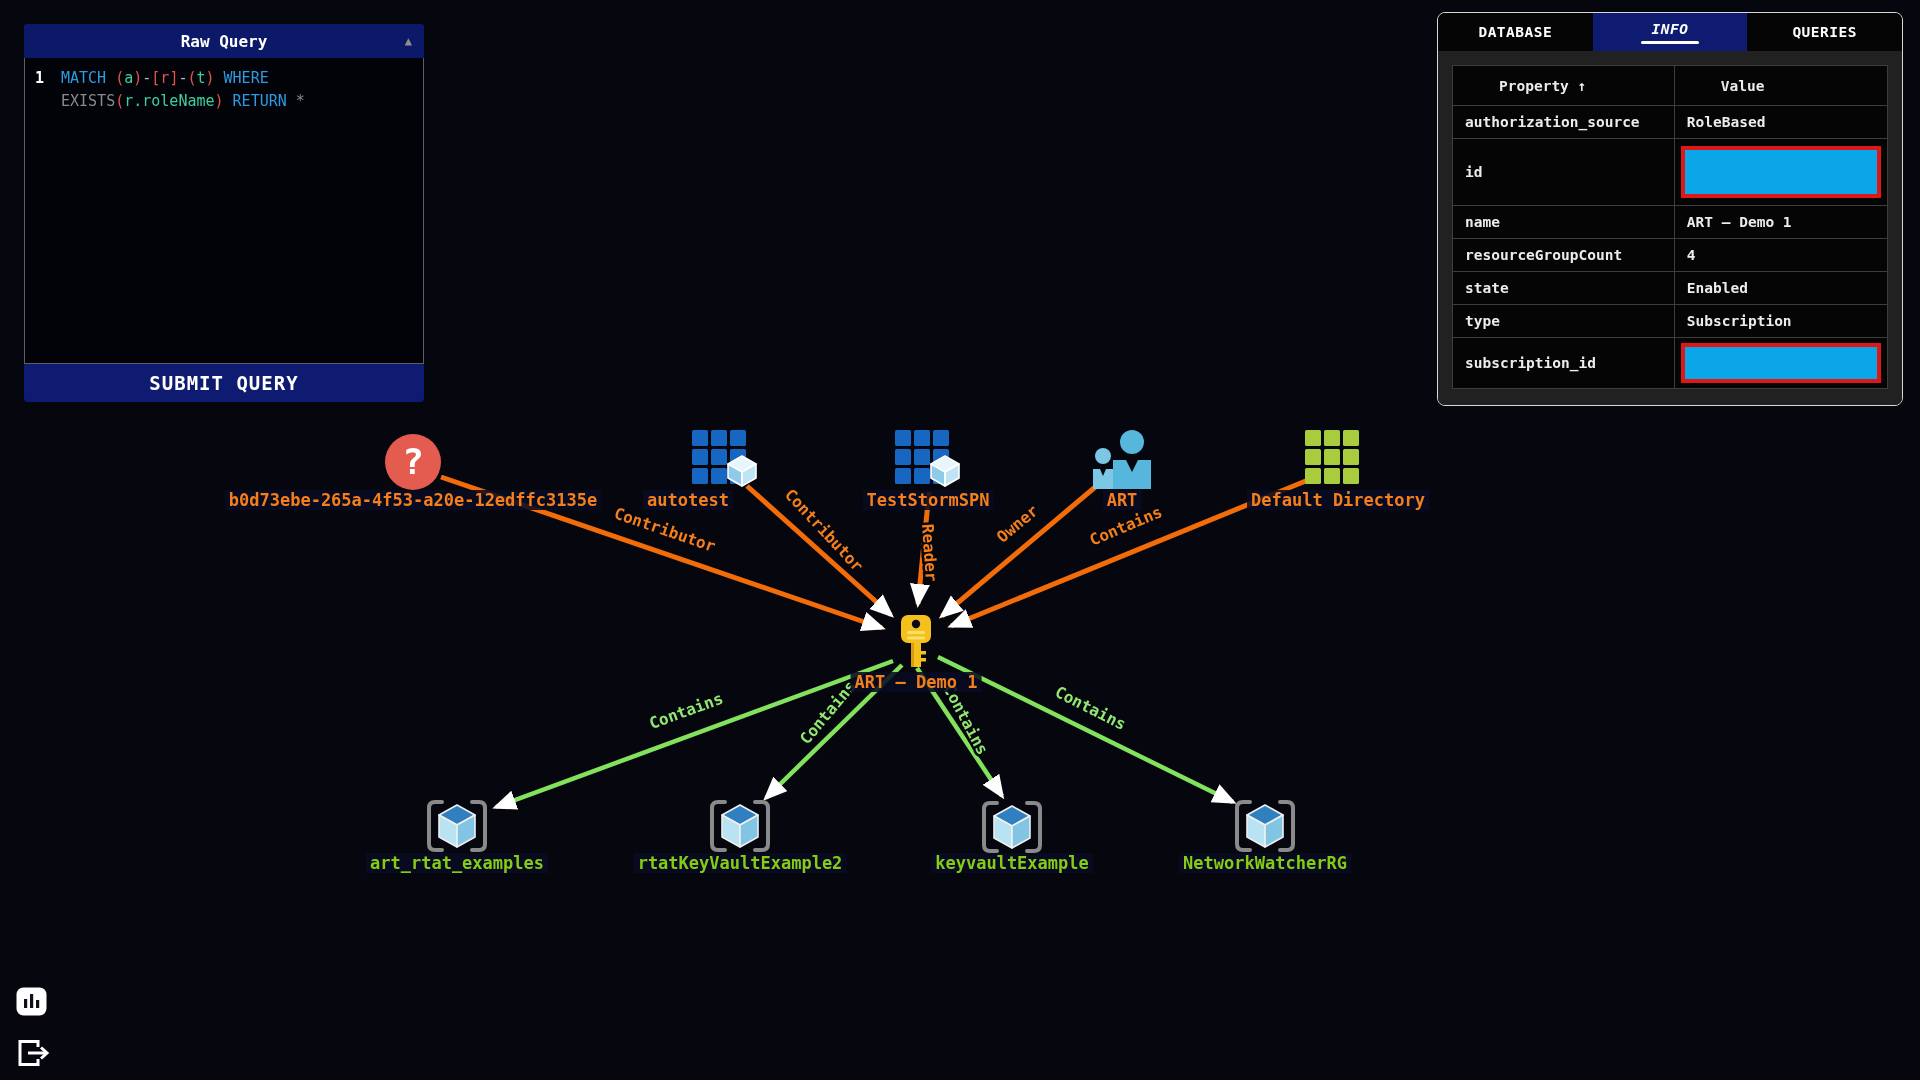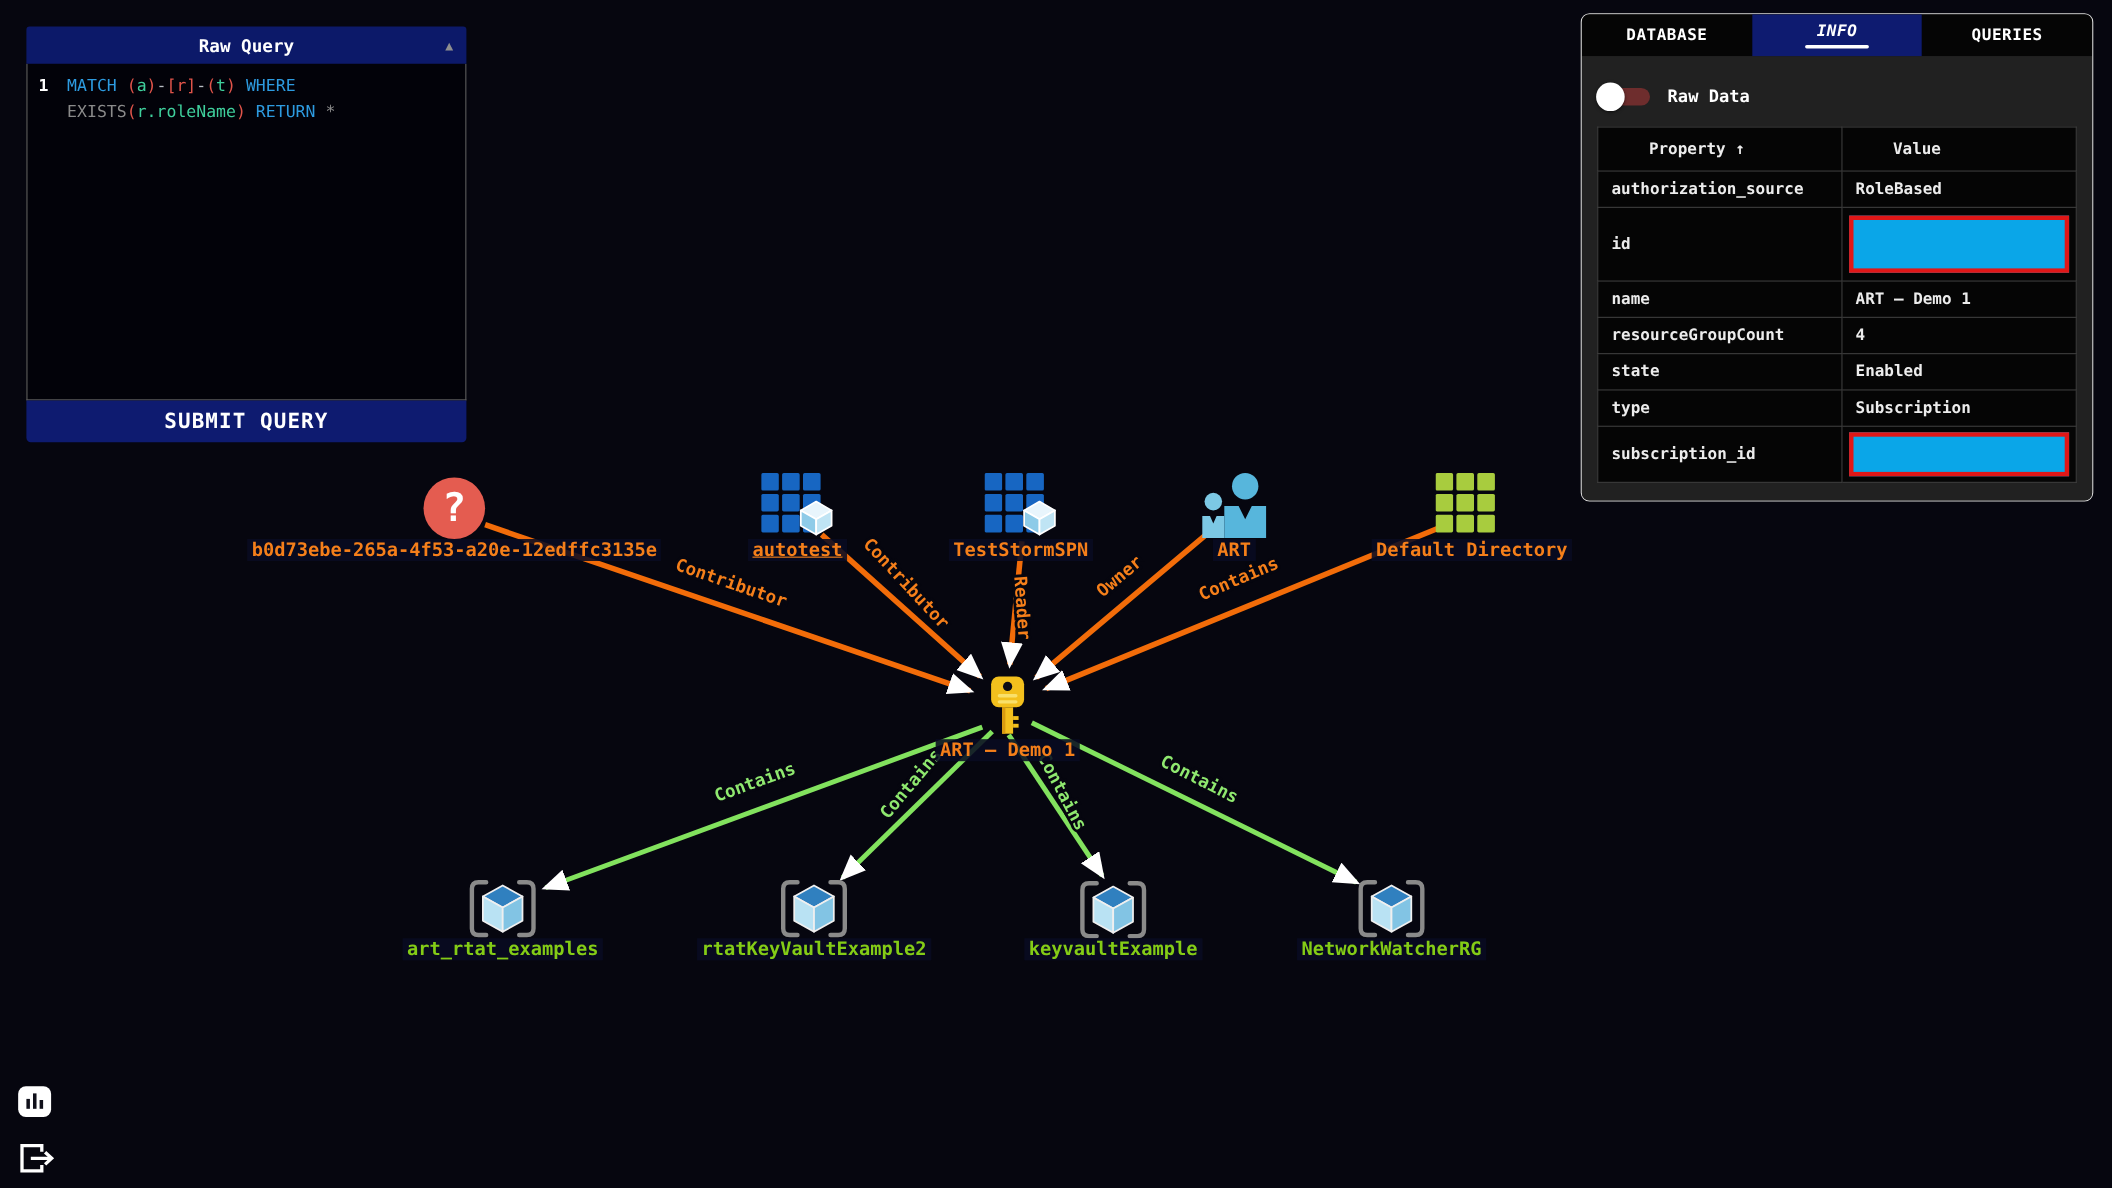--- a/index.html
+++ b/index.html
@@ -175,21 +175,21 @@
         <rect x="0" y="38" width="16" height="16" rx="1.5" fill="#1766c2"></rect>
         <rect x="19" y="38" width="16" height="16" rx="1.5" fill="#1766c2"></rect>
         <rect x="38" y="38" width="16" height="16" rx="1.5" fill="#1766c2"></rect>
     <g transform="translate(36,26)" stroke="#fff" stroke-width="1.6" stroke-linejoin="round">
       <polygon points="14,0 28,8 14,16 0,8" fill="#e8f5fc"></polygon>
       <polygon points="0,8 14,16 14,30 0,22" fill="#8ecbe8"></polygon>
       <polygon points="28,8 14,16 14,30 28,22" fill="#bfe4f4"></polygon>
     </g>
       </svg>
     </div>
-    <div class="node-label label-orange" style="left: 725px; top: 500px; text-decoration: underline;">autotest</div>
+    <div class="node-label label-orange" style="left: 688px; top: 500px;">autotest</div>
     <div class="graph-node" style="left: 928px; top: 460px;">
       <svg width="66" height="60" viewBox="0 0 66 60">
         <rect x="0" y="0" width="16" height="16" rx="1.5" fill="#1766c2"></rect>
         <rect x="19" y="0" width="16" height="16" rx="1.5" fill="#1766c2"></rect>
         <rect x="38" y="0" width="16" height="16" rx="1.5" fill="#1766c2"></rect>
         <rect x="0" y="19" width="16" height="16" rx="1.5" fill="#1766c2"></rect>
         <rect x="19" y="19" width="16" height="16" rx="1.5" fill="#1766c2"></rect>
         <rect x="38" y="19" width="16" height="16" rx="1.5" fill="#1766c2"></rect>
         <rect x="0" y="38" width="16" height="16" rx="1.5" fill="#1766c2"></rect>
         <rect x="19" y="38" width="16" height="16" rx="1.5" fill="#1766c2"></rect>
@@ -295,27 +295,20 @@
       </div>
       <div class="tab active">
         <span>INFO</span>
         <div class="tab-underline"></div>
       </div>
       <div class="tab">
         <span>QUERIES</span>
       </div>
     </div>
   <div class="panel-body">
-    <div class="toggle-row">
-      <div class="toggle">
-        <div class="toggle-track"></div>
-        <div class="toggle-knob"></div>
-      </div>
-      <span class="toggle-label">Raw Data</span>
-    </div>
     <table class="prop-table">
       <thead>
         <tr>
           <th class="col-prop">Property ↑</th>
           <th>Value</th>
         </tr>
       </thead>
       <tbody id="prop-table-body">
           <tr>
             <td>authorization_source</td>

